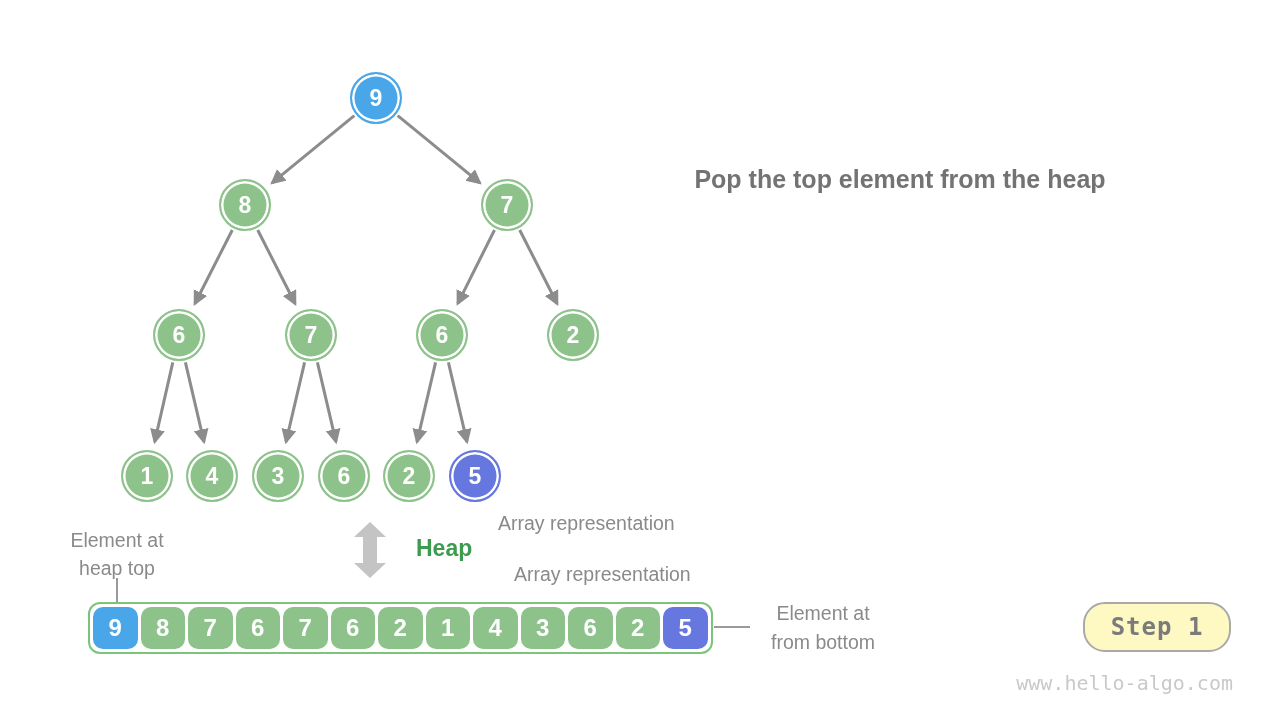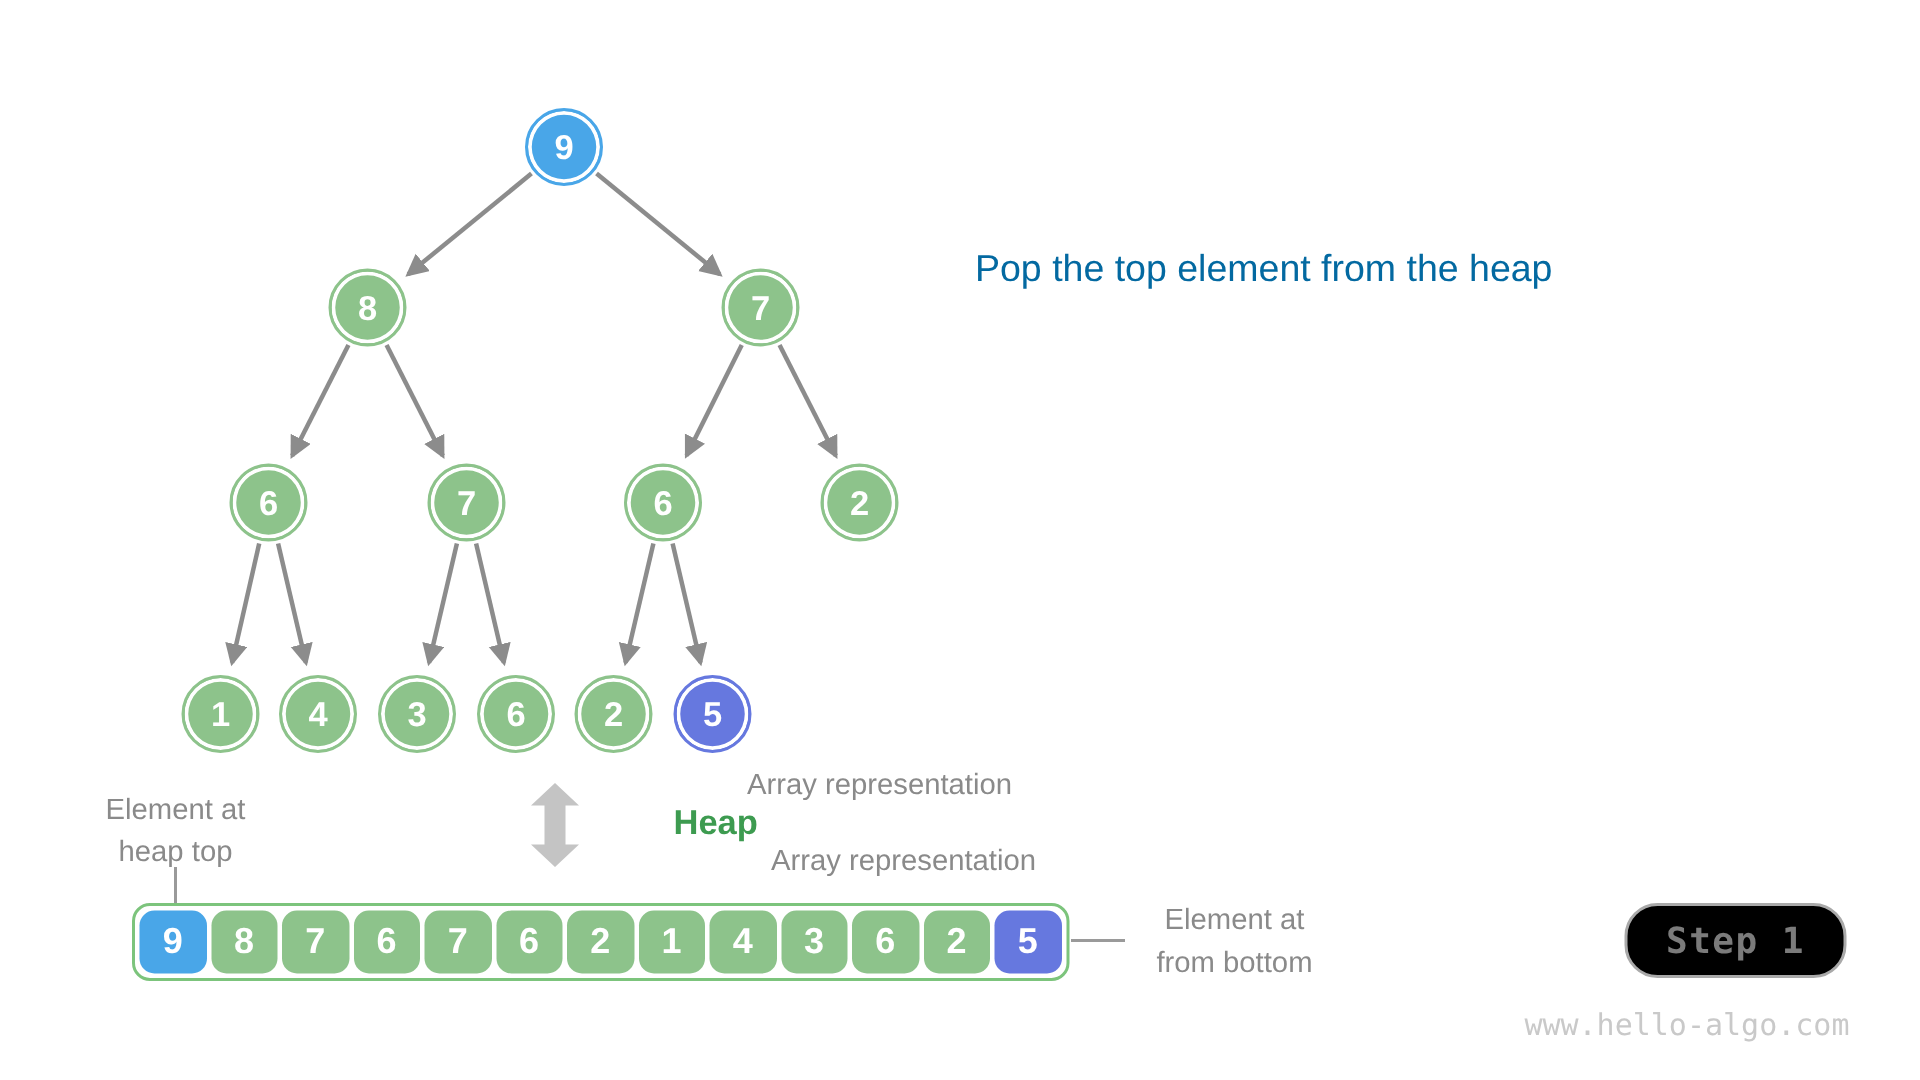--- a/index.html
+++ b/index.html
@@ -8,22 +8,22 @@
 
   
   .edges-svg{position:absolute;left:0;top:0;pointer-events:none;}
   .node{position:absolute;width:52px;height:52px;border-radius:50%;
         box-sizing:border-box;border:2px solid transparent;
         box-shadow:inset 0 0 0 2.5px #ffffff;
         display:flex;align-items:center;justify-content:center;
         color:#fff;font-weight:bold;font-size:23px;}
 
   
-  .title{position:absolute;left:650px;top:165px;width:500px;text-align:left;
-         font-size:25px;font-weight:normal;color:#0369a1;}
+  .title{position:absolute;left:650px;top:165px;width:500px;text-align:center;
+         font-size:25px;font-weight:bold;color:#737373;}
 
   
   .label{color:#8a8a8a;font-size:19.5px;}
   .heap-top-label{position:absolute;left:40px;top:526px;width:154px;text-align:center;line-height:28px;}
   .heap-bottom-label{position:absolute;left:745px;top:599px;width:156px;text-align:center;line-height:29px;}
   .tree-rep-label{position:absolute;left:498px;top:512px;}
   .array-rep-label{position:absolute;left:514px;top:563px;}
   .heap-label{position:absolute;left:416px;top:535px;font-size:23px;font-weight:bold;}
   .updown-arrow{position:absolute;left:354px;top:522px;}
 
@@ -34,21 +34,21 @@
   
   .array-box{position:absolute;left:88px;top:602px;height:52px;box-sizing:border-box;
              border:2px solid #7cc47c;border-radius:12px;padding:3px;
              display:flex;gap:3px;background:#fff;}
   .cell{width:44.5px;height:42px;border-radius:10px;flex:none;
         display:flex;align-items:center;justify-content:center;
         color:#fff;font-weight:bold;font-size:24px;}
 
   
   .step-badge{position:absolute;left:1083px;top:602px;width:148px;height:50px;box-sizing:border-box;
-              border:2px solid #a9a9a9;border-radius:22px;background:#000000;
+              border:2px solid #a9a9a9;border-radius:22px;background:#fef9c3;
               display:flex;align-items:center;justify-content:center;
               font-family:"DejaVu Sans Mono",monospace;font-weight:bold;
               font-size:24px;color:#7b7b7b;letter-spacing:1px;}
   .watermark{position:absolute;right:47px;top:671px;
              font-family:"DejaVu Sans Mono",monospace;font-size:20px;color:#c9c9c9;}
 </style>
 </head>
 <body>
 
 <div class="stage">
@@ -93,21 +93,21 @@
 
   <div class="label heap-top-label">
     <div>Element at</div>
     <div>heap top</div>
   </div>
   <div class="vline"></div>
 
   <svg class="updown-arrow" width="32" height="56" viewBox="0 0 32 56">
     <polygon id="updown-poly" points="16,0 32,15 23,15 23,41 32,41 16,56 0,41 9,41 9,15 0,15" fill="#c4c4c4"></polygon>
   </svg>
-  <div class="heap-label" id="heap-label" style="color: rgb(61, 155, 80); margin-left: 33px;">Heap</div>
+  <div class="heap-label" id="heap-label" style="color: rgb(61, 155, 80);">Heap</div>
 
   <div class="label tree-rep-label">Array representation</div>
   <div class="label array-rep-label">Array representation</div>
 
   <div class="array-box" id="array-box">
       <div class="cell" style="background: rgb(73, 166, 232);">9</div>
       <div class="cell" style="background: rgb(141, 195, 139);">8</div>
       <div class="cell" style="background: rgb(141, 195, 139);">7</div>
       <div class="cell" style="background: rgb(141, 195, 139);">6</div>
       <div class="cell" style="background: rgb(141, 195, 139);">7</div>

